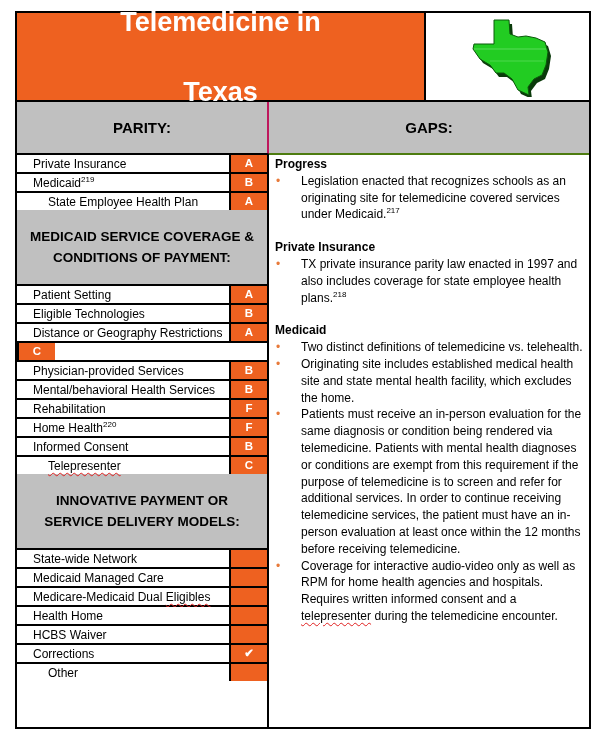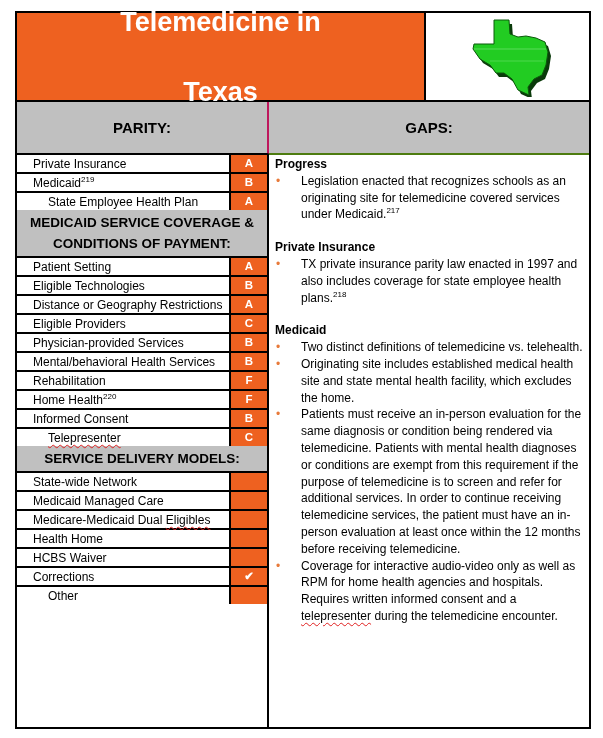--- a/index.html
+++ b/index.html
@@ -19,21 +19,21 @@
   .hdr-parity { left: 0; top: 89px; width: 250px; height: 51px; border-right: 6px solid #be185d; border-bottom: 2px solid #000; }
   .hdr-gaps { left: 252px; top: 89px; right: 0; height: 51px; border-bottom: 2px solid #4d7c0f; }
   .left { position: absolute; left: 0; top: 142px; width: 250px; bottom: 0; border-right: 2px solid #000; }
   .row { position: relative; display: flex; border-bottom: 2px solid #000; box-sizing: border-box; }
   .row:last-child { border-bottom: none; padding-left: 15px; }
   .row .label { flex: 1; padding: 1px 0 0 16px; font-size: 12px; line-height: 16px; background: #fff; }
   .row .grade { width: 36px; background: #ee6120; color: #fff; font-weight: bold; font-size: 11.5px;
                 text-align: center; line-height: 17px; border-left: 2px solid #000; }
   .row sup { font-size: 8px; line-height: 0; }
   .sub-hdr { background: #c0c0c0; font-weight: bold; text-align: center; font-size: 13.5px;
-             line-height: 21px; border-bottom: 2px solid #000; padding: 2px 4px; }
+             line-height: 21px; border-bottom: 2px solid #000; padding: 16px 4px; }
   .squiggle { text-decoration: underline wavy #e02020; text-decoration-thickness: 1px; text-underline-offset: 2px; }
   .right { position: absolute; left: 252px; top: 142px; right: 0; bottom: 0; padding: 0 6px 0 6px; font-size: 12px; line-height: 16.8px; }
   .sec-title { font-weight: bold; margin-top: 1px; }
   .sec { margin-bottom: 16px; }
   ul { list-style: none; margin: 0; padding: 0; }
   li { position: relative; padding-left: 26px; }
   li .bullet { position: absolute; left: 1px; top: 0; color: #e87a3a; font-size: 12px; }
   li sup { font-size: 8px; line-height: 0; }
 </style>
 </head>
@@ -82,21 +82,20 @@
         </div>
         <div class="row">
           <div class="label">Eligible Technologies</div>
           <div class="grade">B</div>
         </div>
         <div class="row">
           <div class="label">Distance or Geography Restrictions</div>
           <div class="grade">A</div>
         </div>
         <div class="row">
-          <div class="label">Eligible Providers</div>
           <div class="grade">C</div>
         </div>
         <div class="row">
           <div class="label">Physician-provided Services</div>
           <div class="grade">B</div>
         </div>
         <div class="row">
           <div class="label">Mental/behavioral Health Services</div>
           <div class="grade">B</div>
         </div>
@@ -111,20 +110,21 @@
         <div class="row">
           <div class="label">Informed Consent</div>
           <div class="grade">B</div>
         </div>
         <div class="row">
           <div class="label"><span class="squiggle">Telepresenter</span></div>
           <div class="grade">C</div>
         </div>
       </div>
     <div class="sub-hdr">
+      <div>INNOVATIVE PAYMENT OR</div>
       <div>SERVICE DELIVERY MODELS:</div>
     </div>
     <div id="innovative-rows">
         <div class="row">
           <div class="label">State-wide Network</div>
           <div class="grade"></div>
         </div>
         <div class="row">
           <div class="label">Medicaid Managed Care</div>
           <div class="grade"></div>

